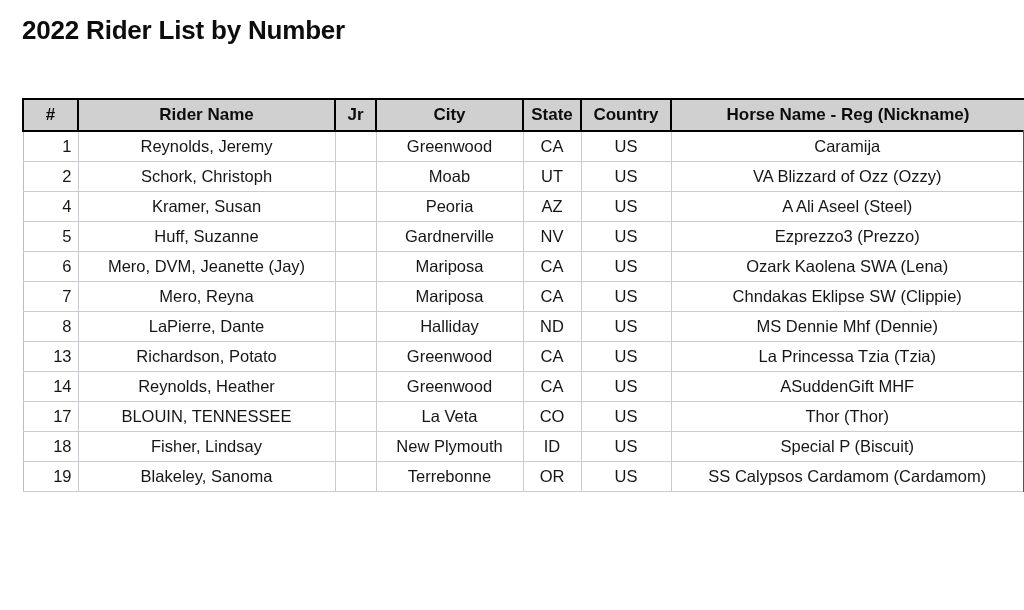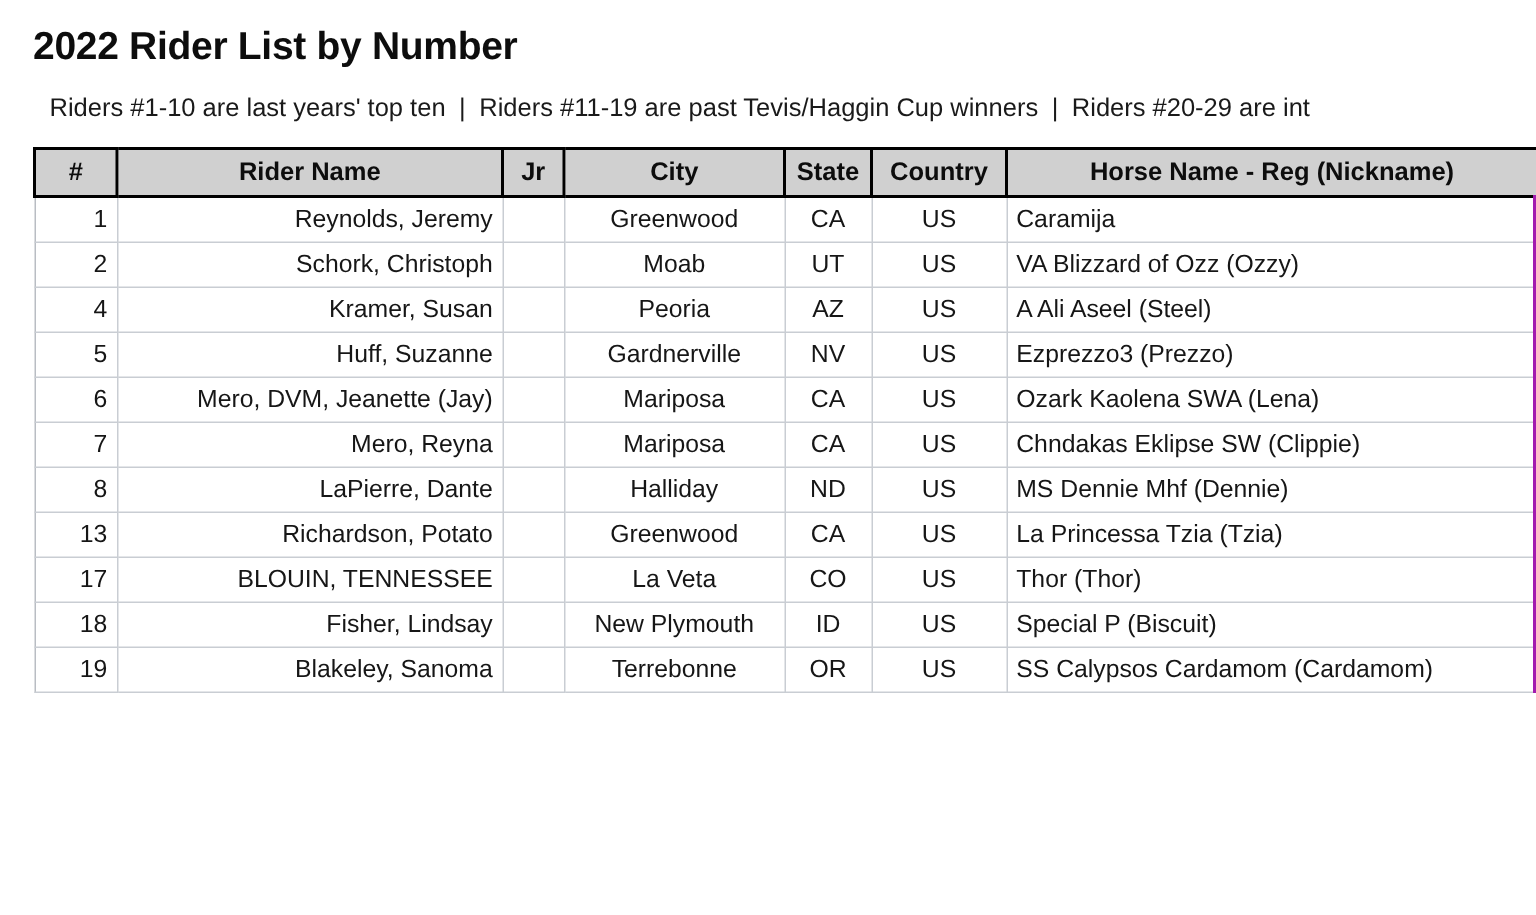--- a/index.html
+++ b/index.html
@@ -99,41 +99,38 @@
     white-space: nowrap;
     overflow: hidden;
     color: #161616;
     line-height: 29px;
   }
   .grid tbody tr:first-child td {
     border-top: none;
   }
 
   .td-num     { text-align: right;  padding-right: 10px; }
-  .td-rider   { text-align: right;   padding-left: 10px; margin-left: 41px;  }
+  .td-rider   { text-align: center;   padding-left: 10px; margin-left: 41px;  }
   .td-jr      { text-align: center; }
   .td-city    { text-align: center;   padding-left: 10px;  }
   .td-state   { text-align: center; }
   .td-country { text-align: center; }
   .td-horse   { text-align: left;   padding-left: 10px;  }
 
   
   .grid tbody td.td-num     { border-left: 1px solid #b9bdc3; }
-  .grid tbody td.td-horse   { border-right: 6px solid #a21caf; }
+  .grid tbody td.td-horse   { border-right: 4px solid #a21caf; text-align: center; }
 </style>
 </head>
 <body>
 
 <div id="page">
 
   <div class="doc-title">2022 Rider List by Number</div>
 
-  <div class="doc-subtitle">
-    <span class="seg">Riders #1-10 are last years' top ten</span><span class="sep">|</span><span class="seg">Riders #11-19 are past Tevis/Haggin Cup winners</span><span class="sep">|</span><span class="seg">Riders #20-29 are int</span>
-  </div>
 
   <table class="grid">
     <colgroup>
       <col class="c-num">
       <col class="c-rider">
       <col class="c-jr">
       <col class="c-city">
       <col class="c-state">
       <col class="c-country">
       <col class="c-horse">
@@ -216,20 +213,29 @@
         <tr>
           <td class="td-num">13</td>
           <td class="td-rider">Richardson, Potato</td>
           <td class="td-jr"></td>
           <td class="td-city">Greenwood</td>
           <td class="td-state">CA</td>
           <td class="td-country">US</td>
           <td class="td-horse">La Princessa Tzia (Tzia)</td>
         </tr>
         <tr>
+          <td class="td-num">14</td>
+          <td class="td-rider">Reynolds, Heather</td>
+          <td class="td-jr"></td>
+          <td class="td-city">Greenwood</td>
+          <td class="td-state">CA</td>
+          <td class="td-country">US</td>
+          <td class="td-horse">ASuddenGift MHF</td>
+        </tr>
+        <tr>
           <td class="td-num">17</td>
           <td class="td-rider">BLOUIN, TENNESSEE</td>
           <td class="td-jr"></td>
           <td class="td-city">La Veta</td>
           <td class="td-state">CO</td>
           <td class="td-country">US</td>
           <td class="td-horse">Thor (Thor)</td>
         </tr>
         <tr>
           <td class="td-num">18</td>

